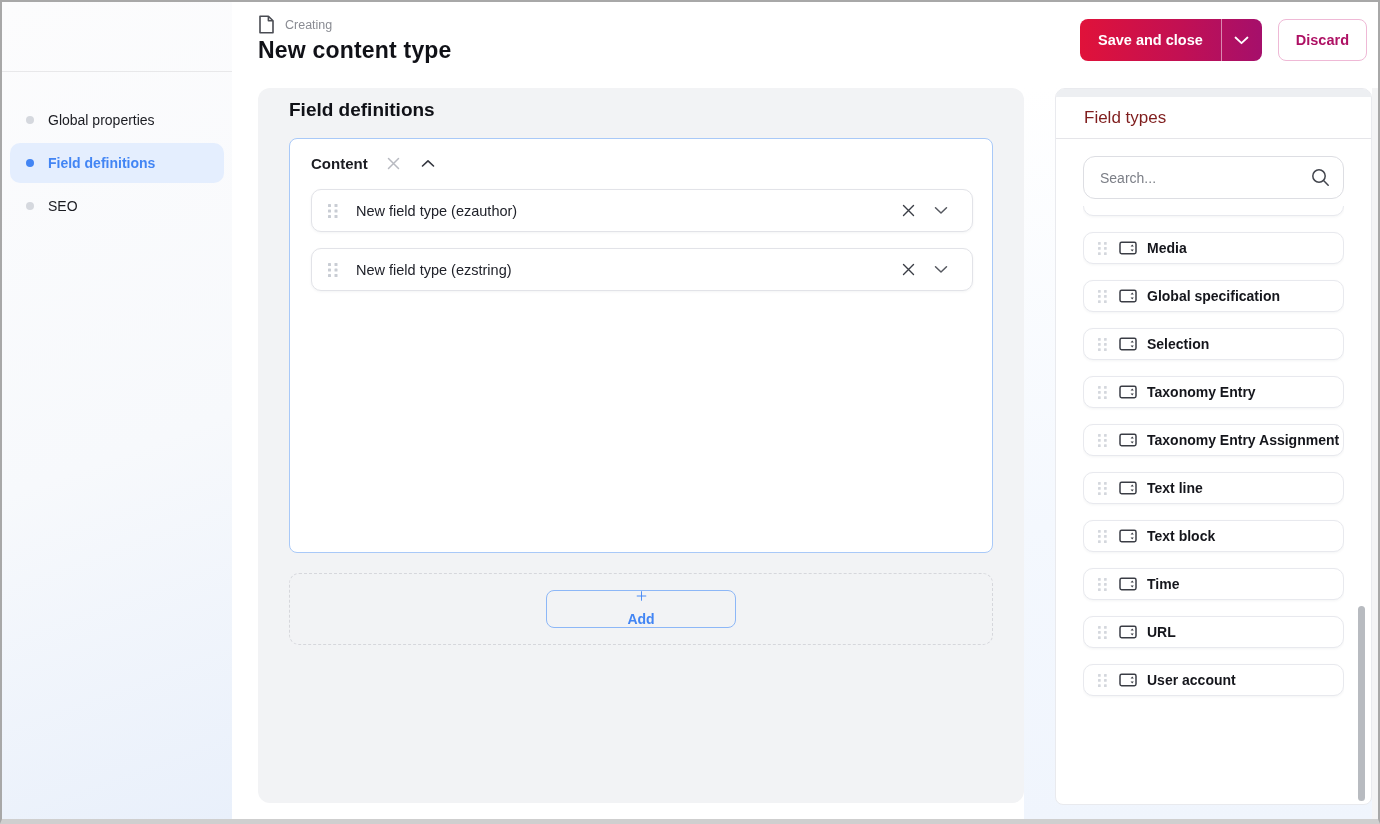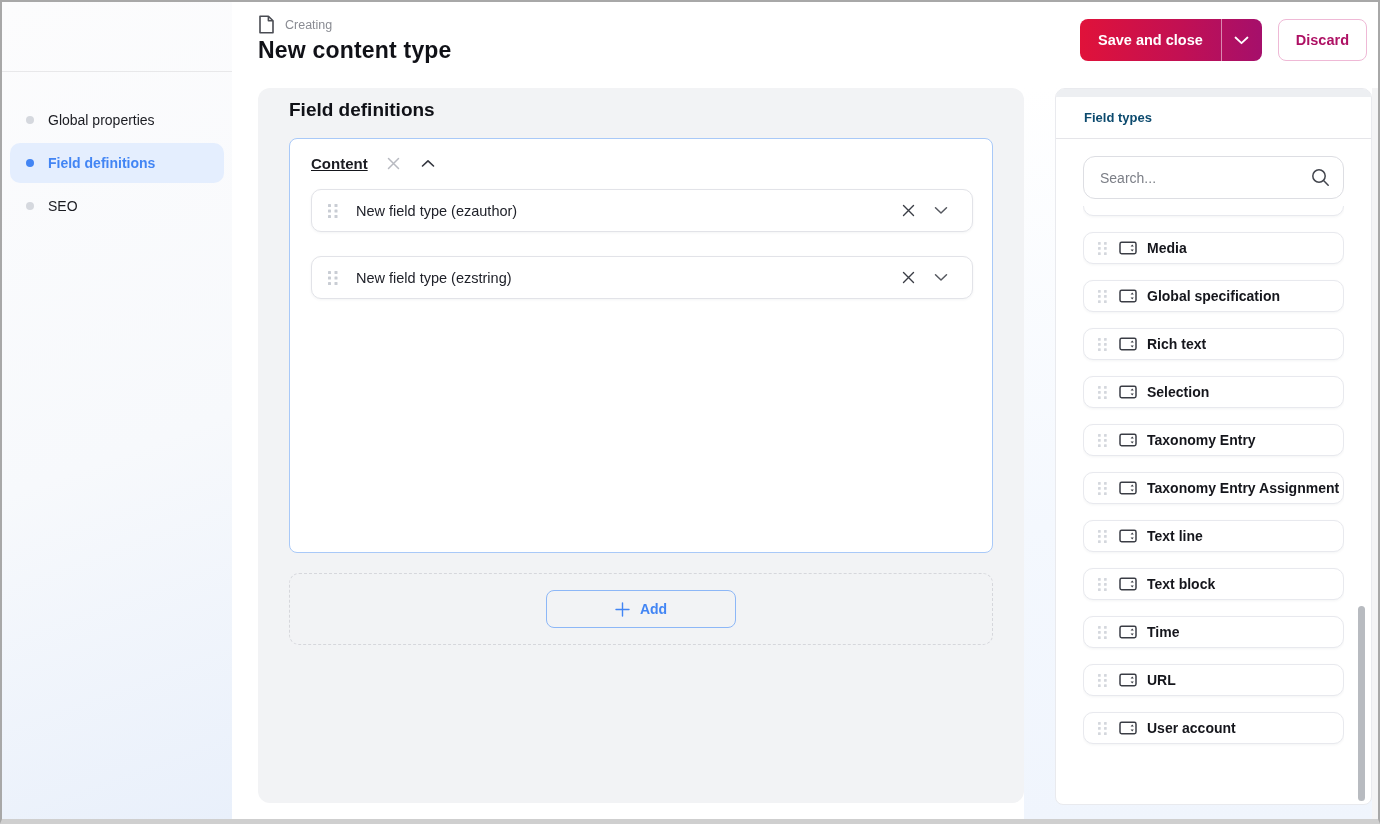--- a/index.html
+++ b/index.html
@@ -46,21 +46,21 @@
     background:linear-gradient(180deg,#ffffff 0%,#f4f8fe 60%,#f0f5fd 100%); }
 
   
   .main-panel {
     position:absolute; left:258px; top:88px; width:766px; height:715px;
     background:#f2f3f5; border-radius:12px;
   }
   .main-heading { position:absolute; left:31px; top:11px; font-size:19px; font-weight:800; color:#101117; }
   .group-box {
     position:absolute; left:31px; top:50px; width:704px; height:415px;
-    background:#fff; border:1px solid #a9c9f8; border-radius:8px;text-decoration:underline;
+    background:#fff; border:1px solid #a9c9f8; border-radius:8px;
   }
   .group-header { display:flex; align-items:center; gap:16px; padding:15px 0 0 21px; }
   .group-name { font-size:15px; font-weight:700; color:#1b1c22; }
   .icon-btn { background:none; border:none; cursor:pointer; display:flex; align-items:center; padding:2px; }
   .field-row {
     position:absolute; left:21px; width:662px; height:43px; background:#fff;
     border:1px solid #e2e3e8; border-radius:10px; box-shadow:0 1px 3px rgba(20,30,60,.05);
     display:flex; align-items:center;
   }
   .field-row .drag { margin-left:16px; display:flex; cursor:grab; }
@@ -70,32 +70,32 @@
   .field-row .row-caret { margin-right:22px; }
 
   .add-zone {
     position:absolute; left:31px; top:485px; width:704px; height:72px;
     border:1px dashed #d6d7dc; border-radius:10px;
     display:flex; align-items:center; justify-content:center;
   }
   .btn-add {
     width:190px; height:38px; background:transparent; border:1px solid #8db7f7; border-radius:8px;
     color:#4285f4; font-size:14px; font-weight:600; cursor:pointer; font-family:inherit;
-    display:flex; align-items:center; justify-content:center; gap:10px;
+    display:flex; align-items:center; justify-content:center; gap:10px;flex-direction:column;
   }
 
   
   .side-panel {
     position:absolute; left:1055px; top:88px; width:317px; height:717px;
     background:#fff; border:1px solid #e9eaee; border-radius:10px 10px 8px 8px;
   }
   .side-panel-cap { height:8px; background:#edeff2; border-radius:9px 9px 0 0; }
   .side-panel-header { height:42px; display:flex; align-items:center; padding-left:28px;
     border-bottom:1px solid #e5e5e9; }
-  .side-panel-title { font-size:13px; font-weight:700; color:#0c4a6e; }
+  .side-panel-title { font-size:17px; font-weight:400; color:#7f1d1d; }
   .search-wrap { position:absolute; left:27px; top:67px; width:261px; height:43px; }
   .search-input {
     width:100%; height:100%; border:1px solid #dddee3; border-radius:12px; padding:0 42px 0 16px;
     font-size:14px; color:#1b1c22; font-family:inherit; background:#fff; outline:none;
   }
   .search-input::placeholder { color:#7b7e86; }
   .search-icon { position:absolute; right:14px; top:12px; }
   .type-list { position:absolute; left:27px; top:117px; width:261px; height:600px; overflow:hidden; }
   .type-item {
     height:32px; background:#fff; border:1px solid #e8e9ee; border-radius:10px;
@@ -197,21 +197,21 @@
             <path d="M2.5 2.5 L12.5 12.5 M12.5 2.5 L2.5 12.5" stroke="#3a3d45" stroke-width="1.4" stroke-linecap="round"></path>
           </svg>
       </button>
       <button class="icon-btn row-caret">
         <svg width="14" height="9" viewBox="0 0 14 9">
             <path d="M1.5 1.8 L7 7 L12.5 1.8" fill="none" stroke="#55585f" stroke-width="1.5" stroke-linecap="round" stroke-linejoin="round"></path>
           </svg>
       </button>
     </div>
 
-    <div class="field-row" style="top:109px;margin-top:8px;">
+    <div class="field-row" style="top:109px;">
       <span class="drag">
         <svg width="10" height="14" viewBox="0 0 10 14">
             <g fill="#c9cdd4">
               <rect x="0" y="0" width="3" height="3" rx="0.6"></rect>
               <rect x="6.5" y="0" width="3" height="3" rx="0.6"></rect>
               <rect x="0" y="5.5" width="3" height="3" rx="0.6"></rect>
               <rect x="6.5" y="5.5" width="3" height="3" rx="0.6"></rect>
               <rect x="0" y="11" width="3" height="3" rx="0.6"></rect>
               <rect x="6.5" y="11" width="3" height="3" rx="0.6"></rect>
             </g>
@@ -319,42 +319,20 @@
             </g>
           </svg>
         </span>
       <span class="ficon">
           <svg width="18" height="14" viewBox="0 0 18 14">
             <rect x="1" y="1.3" width="16" height="11.4" rx="1.6" fill="none" stroke="#3a3d45" stroke-width="1.5"></rect>
             <path d="M11.6 5.6 l1.6-2 1.6 2 z" fill="#3a3d45"></path>
             <path d="M11.6 8.4 l1.6 2 1.6-2 z" fill="#3a3d45"></path>
           </svg>
         </span>
-      <span class="tlabel">Rich text</span>
-    </div>
-    <div class="type-item">
-      <span class="drag">
-          <svg width="9" height="13" viewBox="0 0 9 13">
-            <g fill="#d4d7dd">
-              <rect x="0" y="0" width="2.7" height="2.7" rx="0.5"></rect>
-              <rect x="6" y="0" width="2.7" height="2.7" rx="0.5"></rect>
-              <rect x="0" y="5.1" width="2.7" height="2.7" rx="0.5"></rect>
-              <rect x="6" y="5.1" width="2.7" height="2.7" rx="0.5"></rect>
-              <rect x="0" y="10.2" width="2.7" height="2.7" rx="0.5"></rect>
-              <rect x="6" y="10.2" width="2.7" height="2.7" rx="0.5"></rect>
-            </g>
-          </svg>
-        </span>
-      <span class="ficon">
-          <svg width="18" height="14" viewBox="0 0 18 14">
-            <rect x="1" y="1.3" width="16" height="11.4" rx="1.6" fill="none" stroke="#3a3d45" stroke-width="1.5"></rect>
-            <path d="M11.6 5.6 l1.6-2 1.6 2 z" fill="#3a3d45"></path>
-            <path d="M11.6 8.4 l1.6 2 1.6-2 z" fill="#3a3d45"></path>
-          </svg>
-        </span>
       <span class="tlabel">Selection</span>
     </div>
     <div class="type-item">
       <span class="drag">
           <svg width="9" height="13" viewBox="0 0 9 13">
             <g fill="#d4d7dd">
               <rect x="0" y="0" width="2.7" height="2.7" rx="0.5"></rect>
               <rect x="6" y="0" width="2.7" height="2.7" rx="0.5"></rect>
               <rect x="0" y="5.1" width="2.7" height="2.7" rx="0.5"></rect>
               <rect x="6" y="5.1" width="2.7" height="2.7" rx="0.5"></rect>

